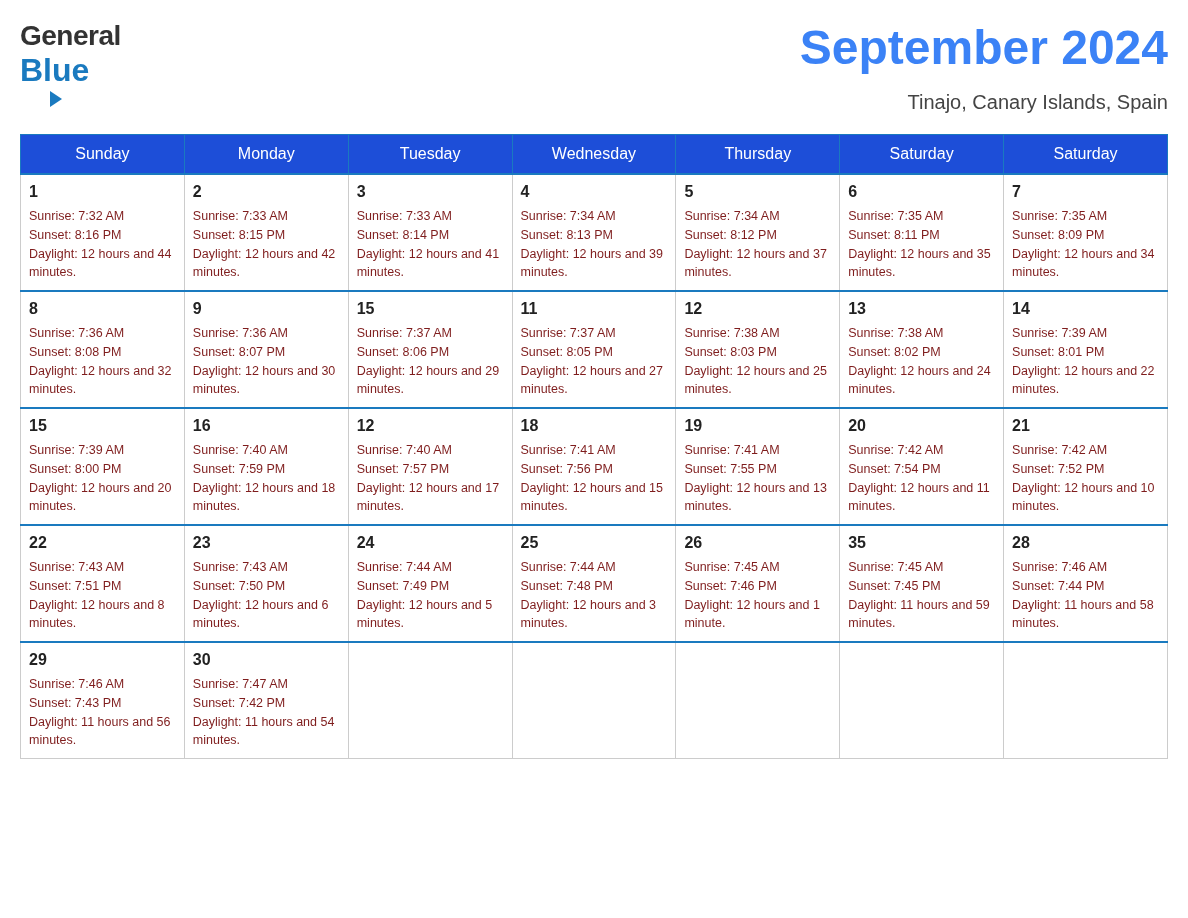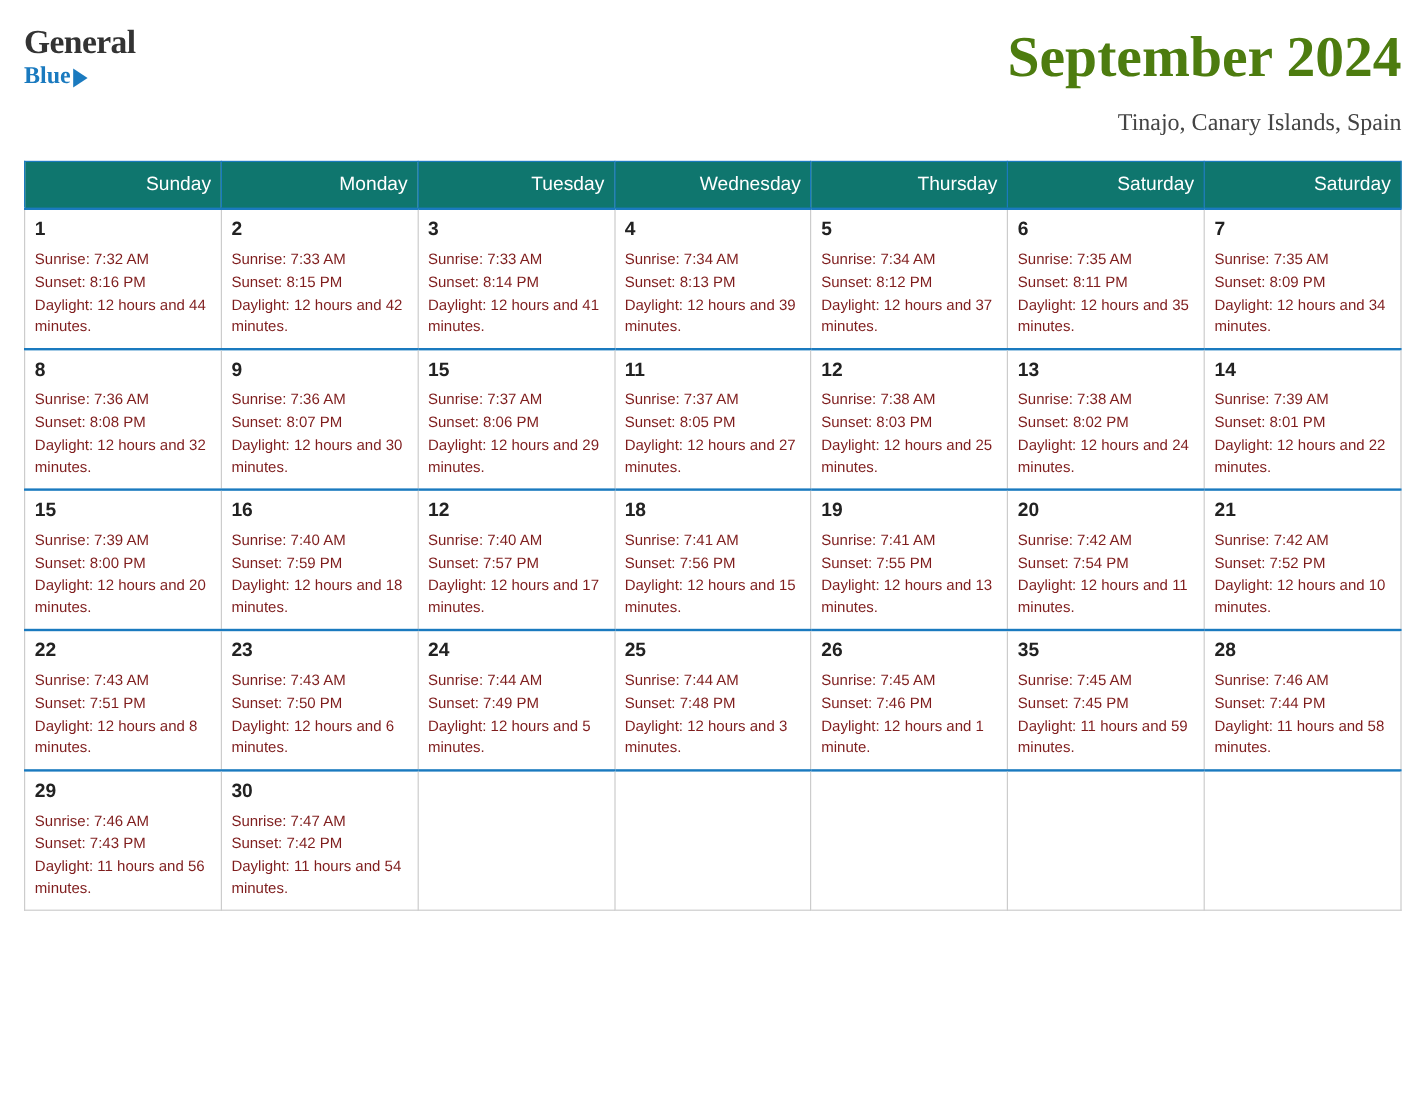--- a/index.html
+++ b/index.html
@@ -7,73 +7,73 @@
       font-family: Arial, sans-serif;
       background: #fff;
       color: #333;
       padding: 20px;
     }
     .header {
       display: flex;
       justify-content: space-between;
       align-items: flex-start;
       margin-bottom: 20px;
-      font-family: Liberation Serif, serif;
     }
     .logo {
       display: flex;
       flex-direction: column;
       align-items: flex-start;
     }
     .logo-general {
       font-size: 28px;
       font-weight: bold;
       color: #333;
       letter-spacing: -0.5px;
     }
     .logo-blue {
-      font-size: 20px;
+      font-size: 32px;
       font-weight: bold;
       color: #1a7abf;
       display: flex;
       align-items: center;
+      flex-direction: column;
     }
     .logo-arrow {
       width: 0;
       height: 0;
       border-left: 12px solid #1a7abf;
       border-top: 8px solid transparent;
       border-bottom: 8px solid transparent;
       margin-left: 2px;
       margin-top: 2px;
     }
     .title-block {
       text-align: right;
     }
     .month-title {
       font-size: 48px;
       font-weight: bold;
-      color: #4d7c0f;
+      color: #3b82f6;
     }
     .location-title {
       font-size: 20px;
       color: #444;
       margin-top: 16px;
     }
     .calendar-table {
       width: 100%;
       border-collapse: collapse;
     }
     .calendar-table th {
-      background-color: #0f766e;
+      background-color: #1d4ed8;
       color: #fff;
       padding: 10px 8px;
       font-size: 16px;
       font-weight: normal;
-      text-align: right;
+      text-align: center;
       border: 1px solid #1a7abf;
     }
     .calendar-table td {
       vertical-align: top;
       padding: 8px;
       border: 1px solid #ccc;
       border-top: 2px solid #1a7abf;
       background: #fff;
       width: calc(100% / 7);
       min-height: 100px;

